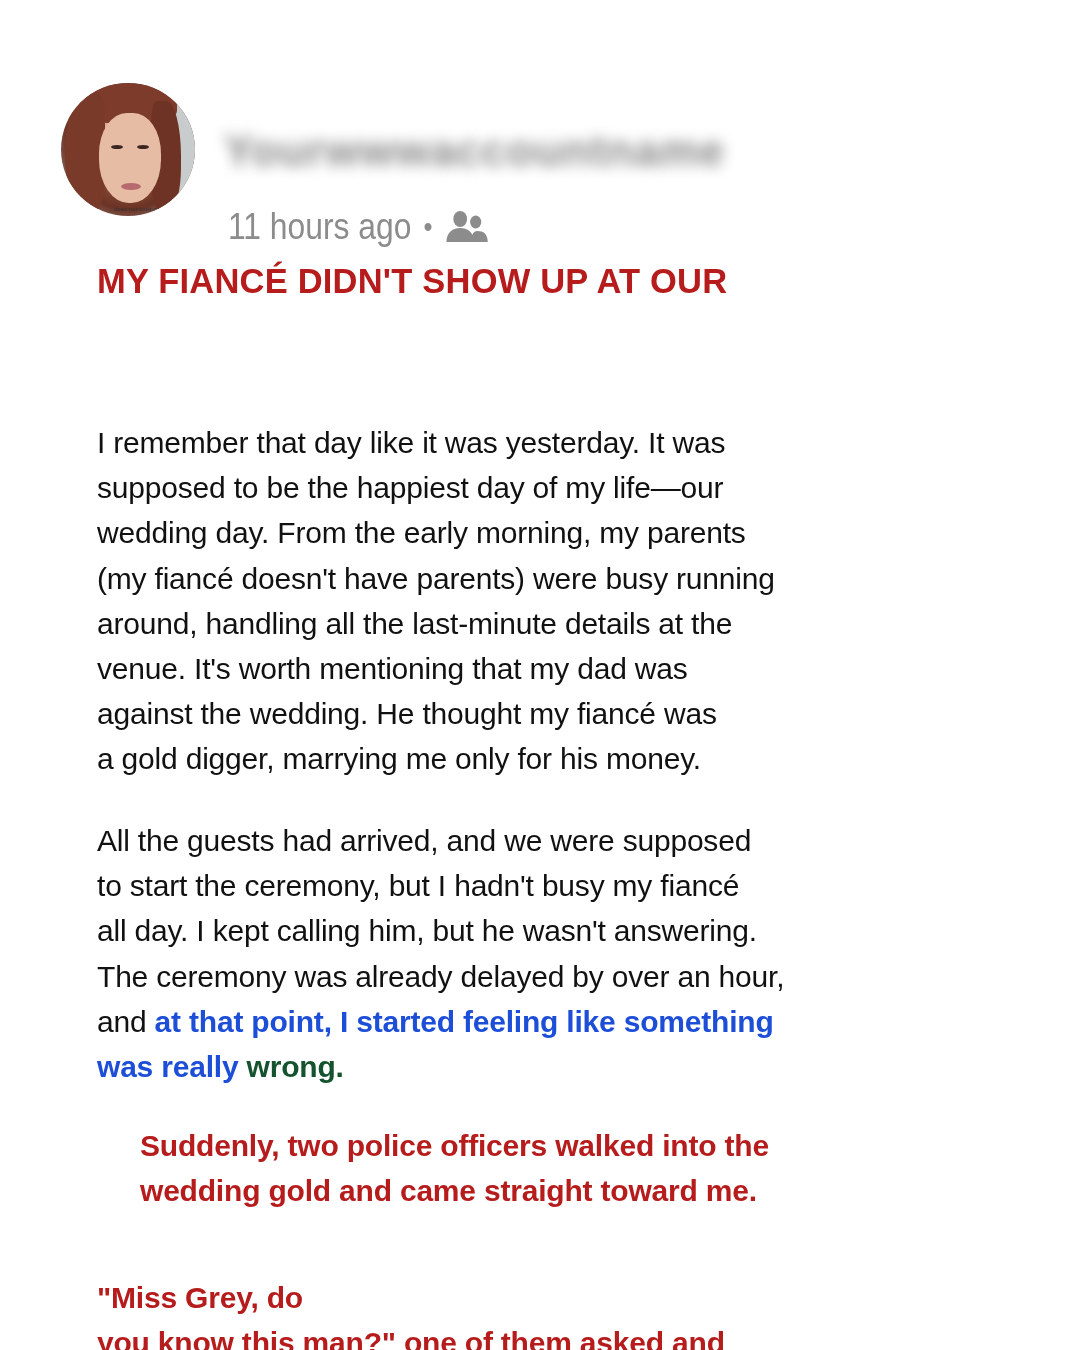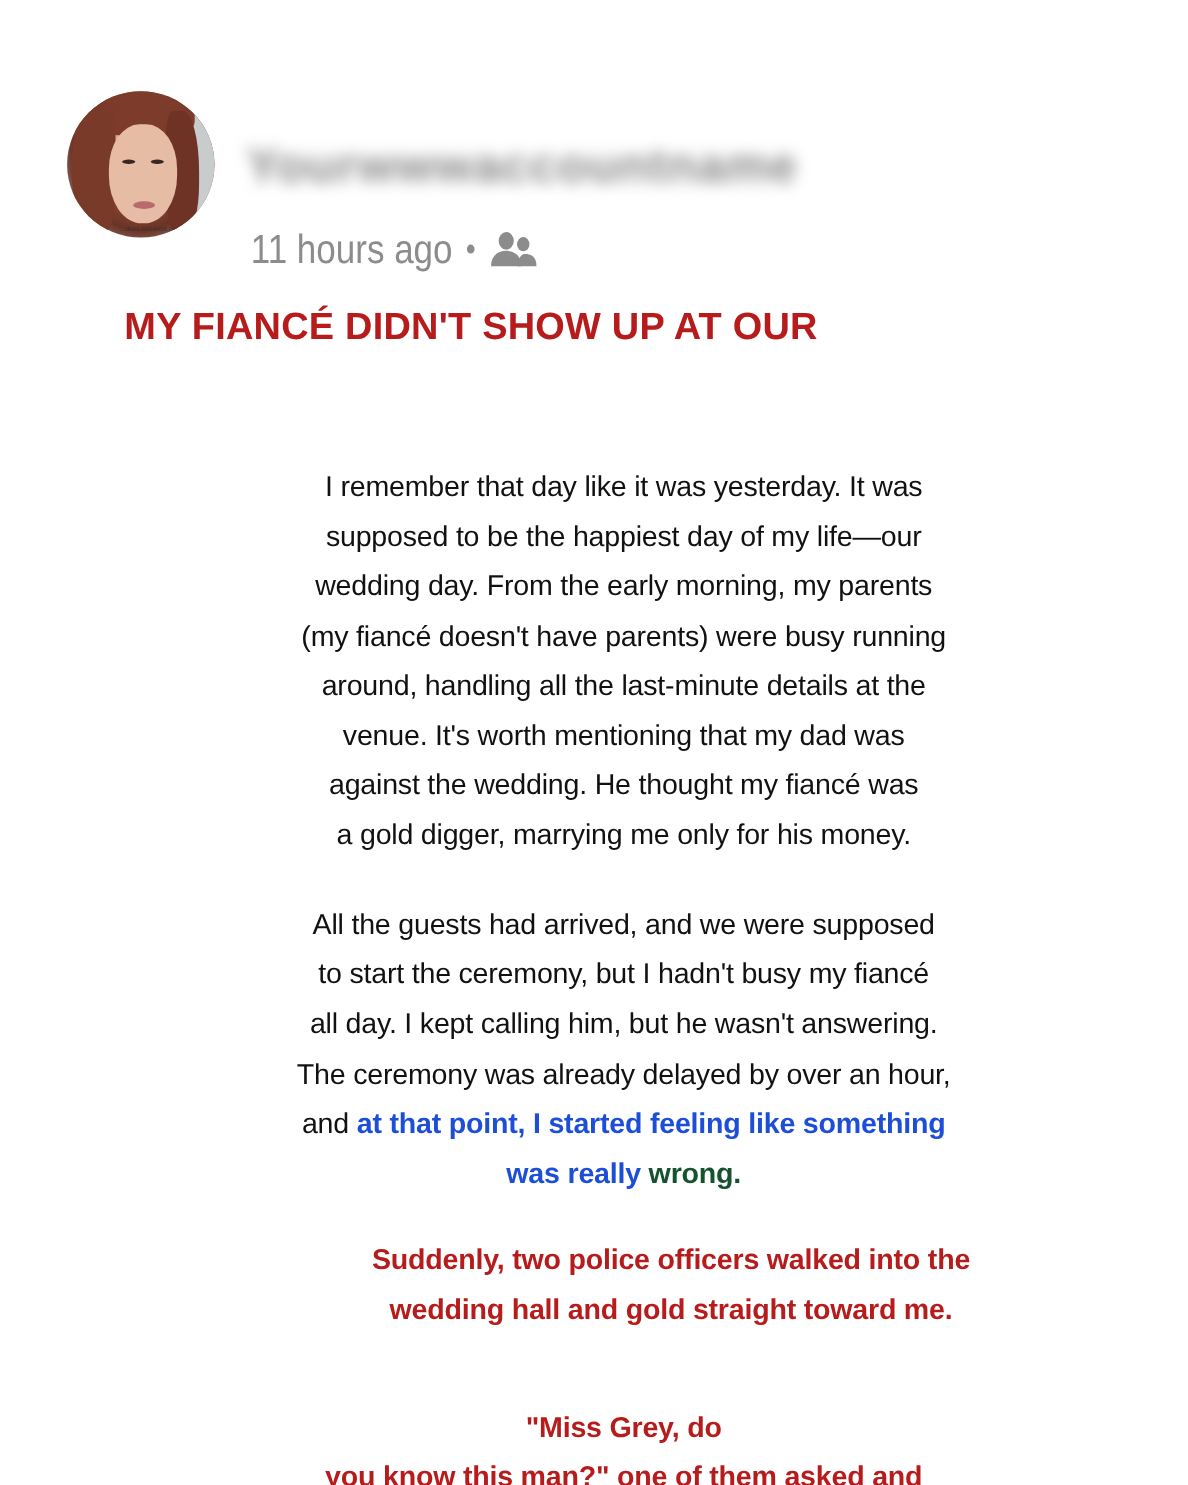--- a/index.html
+++ b/index.html
@@ -34,27 +34,26 @@
     display: flex; align-items: center;
     color: #8c8c8c; font-size: 37px;
     transform: scaleX(0.86); transform-origin: left center;
   }
   .meta .dot { margin: 0 14px; font-size: 30px; }
   .friends-icon { width: 52px; height: 34px; }
 
   .title {
     position: absolute; left: 97px; top: 258px; width: 900px;
     color: #b71c1c; font-weight: bold; font-size: 34.5px;
-    line-height: 46px; margin: 16px; letter-spacing: 0.2px;
+    line-height: 46px; margin: 0; letter-spacing: 0.2px;
   }
   .para {
     position: absolute; left: 97px; width: 940px; margin: 0;
-    font-size: 26px; line-height: 45.2px; color: #111;
+    font-size: 30px; line-height: 45.2px; color: #111;
     letter-spacing: -0.2px;
-    text-align: center;
   }
   .para .b { font-weight: bold; color: #1d4ed8; }
   .para .r { font-weight: bold; color: #14532d; }
   .p1 { top: 420px; }
   .p2 { top: 818px; }
   .p3 { top: 1123px; color: #b71c1c; font-weight: bold; margin-left: 43px; }
   .p4 { top: 1275px; color: #b71c1c; font-weight: bold; }
   .line { display: block; white-space: nowrap; }
 </style>
 </head>
@@ -106,19 +105,19 @@
   <span class="line">All the guests had arrived, and we were supposed</span>
   <span class="line">to start the ceremony, but I hadn't busy my fiancé</span>
   <span class="line">all day. I kept calling him, but he wasn't answering.</span>
   <span class="line">The ceremony was already delayed by over an hour,</span>
   <span class="line"><span>and </span><span class="b">at that point, I started feeling like something</span></span>
   <span class="line"><span class="b">was really </span><span class="r">wrong.</span></span>
 </p>
 
 <p class="para p3">
   <span class="line">Suddenly, two police officers walked into the</span>
-  <span class="line">wedding hall and gold straight toward me.</span>
+  <span class="line">wedding gold and came straight toward me.</span>
 </p>
 
 <p class="para p4">
   <span class="line">"Miss Grey, do</span>
   <span class="line">you know this man?" one of them asked and</span>
 </p>
 
 </body></html>

